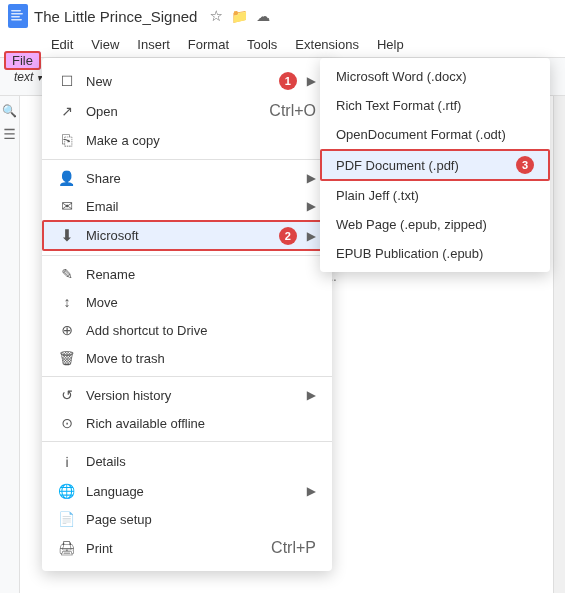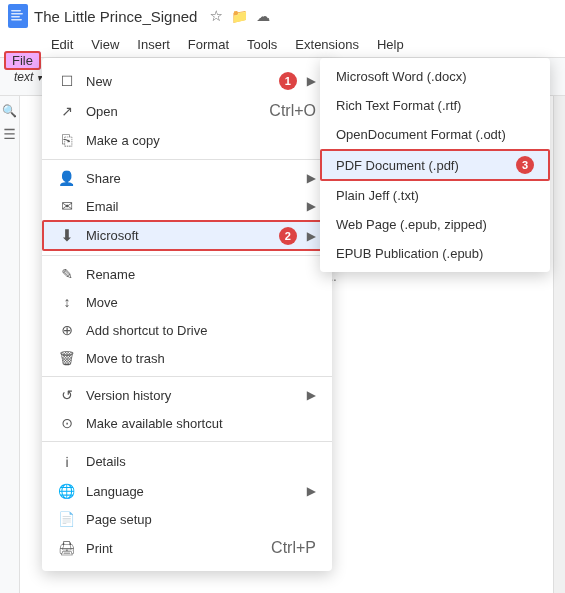--- a/index.html
+++ b/index.html
@@ -408,21 +408,21 @@
   </div>
 
   <div class="menu-group">
     <div class="menu-option">
       <span class="menu-icon">↺</span>
       <span class="menu-label">Version history</span>
       <span class="menu-arrow">▶</span>
     </div>
     <div class="menu-option">
       <span class="menu-icon">⊙</span>
-      <span class="menu-label">Make available shortcut</span>
+      <span class="menu-label">Rich available offline</span>
     </div>
   </div>
 
   <div class="menu-group">
     <div class="menu-option">
       <span class="menu-icon">ℹ</span>
       <span class="menu-label">Details</span>
     </div>
     <div class="menu-option">
       <span class="menu-icon">🌐</span>

